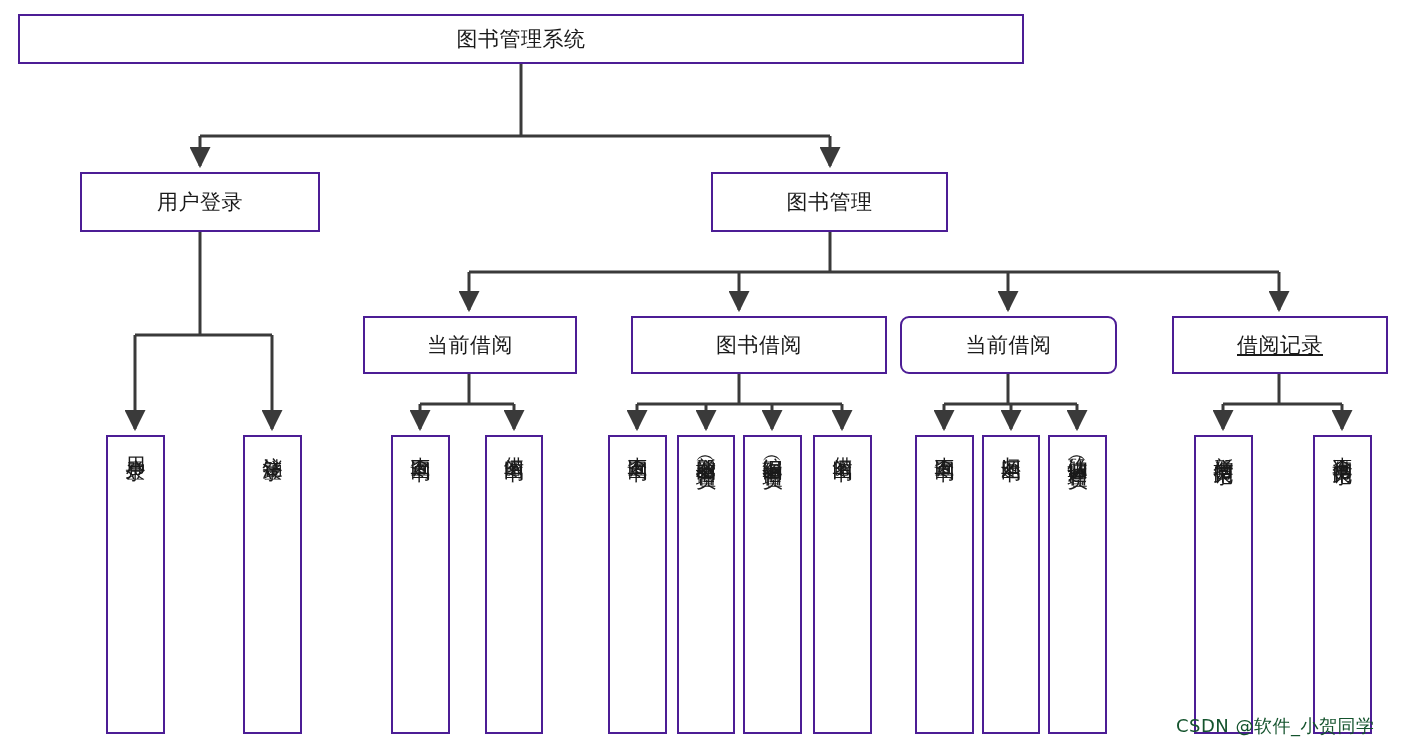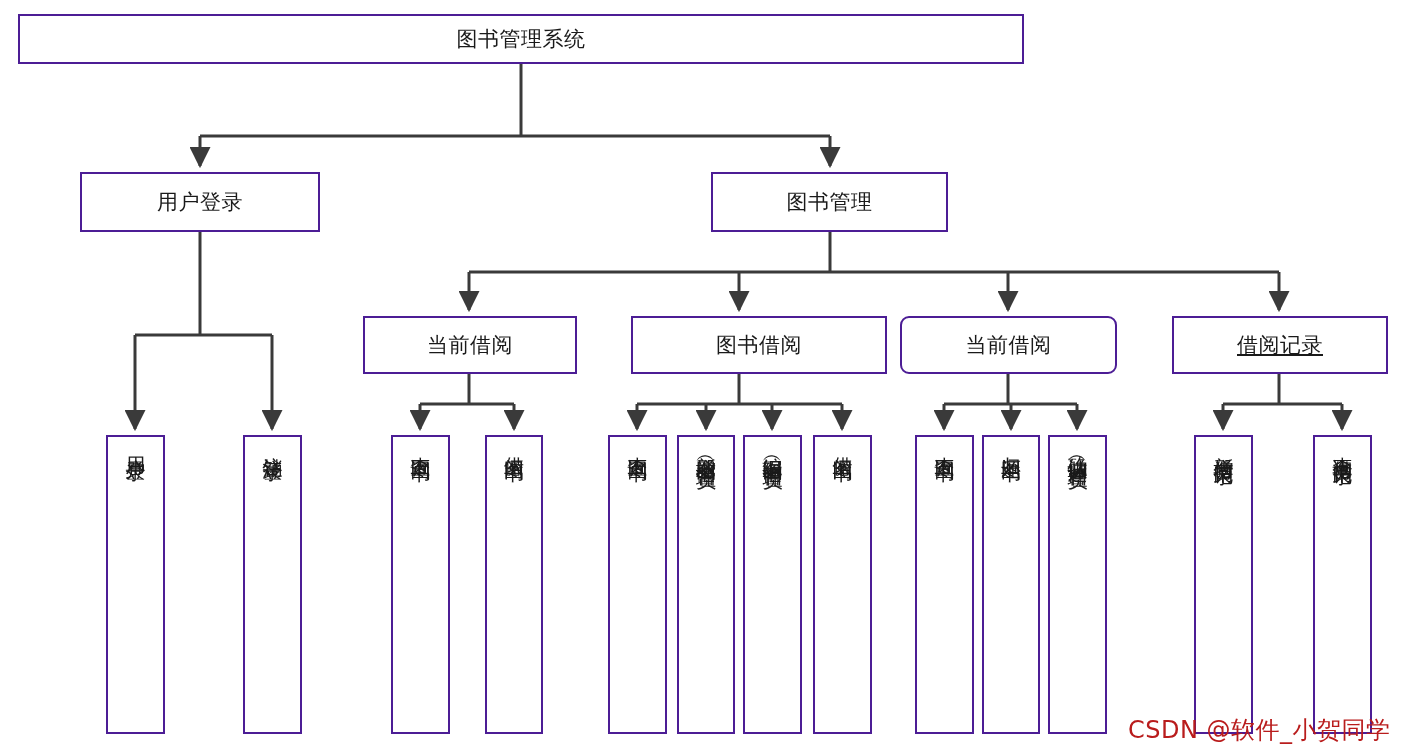--- a/index.html
+++ b/index.html
@@ -58,24 +58,24 @@
   .node.v .label {
     writing-mode: vertical-rl;
     text-orientation: upright;
     font-size: 20px;
     line-height: 1.05;
     letter-spacing: 2px;
     max-height: 100%;
   }
   .watermark {
     position: absolute;
-    left: 1128px;
+    left: 1176px;
     top: 714px;
-    font-size: 24px;
-    color: #b91c1c;
+    font-size: 18px;
+    color: #14532d;
     white-space: nowrap;
     z-index: 3;
     letter-spacing: 0.5px;
   }
 </style>
 </head>
 <body>
 
 <div id="canvas">
 

